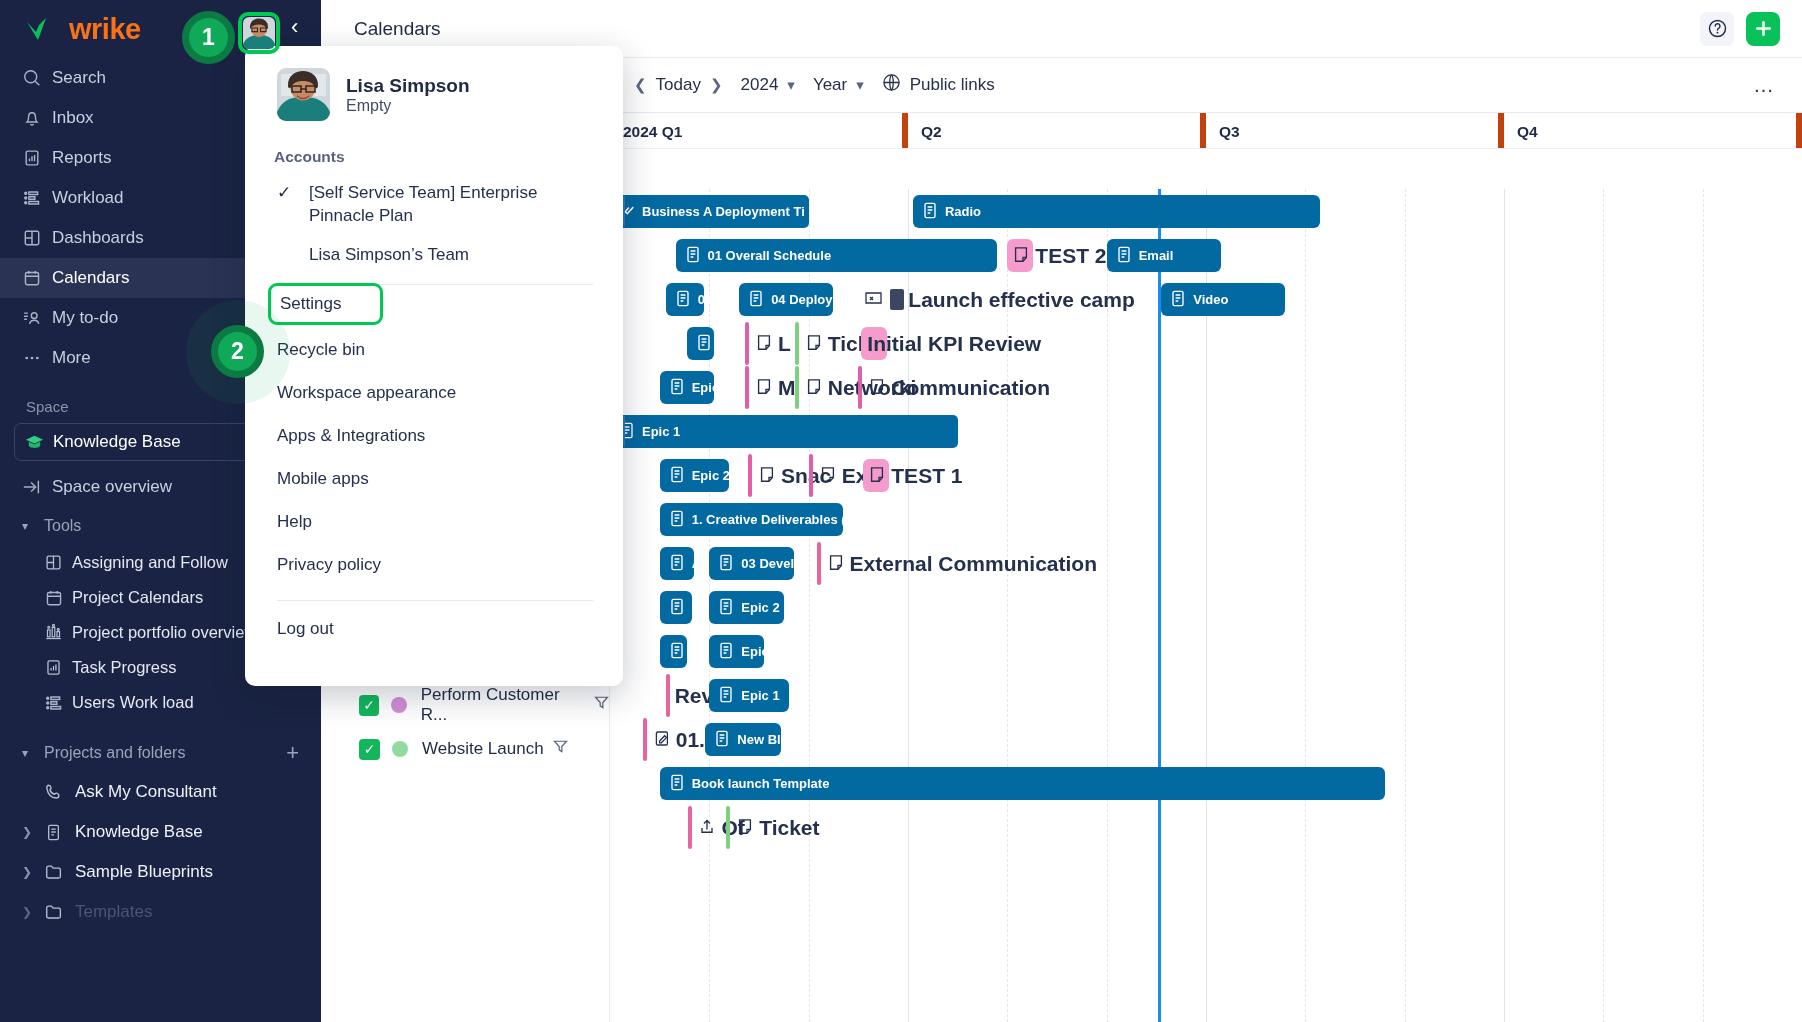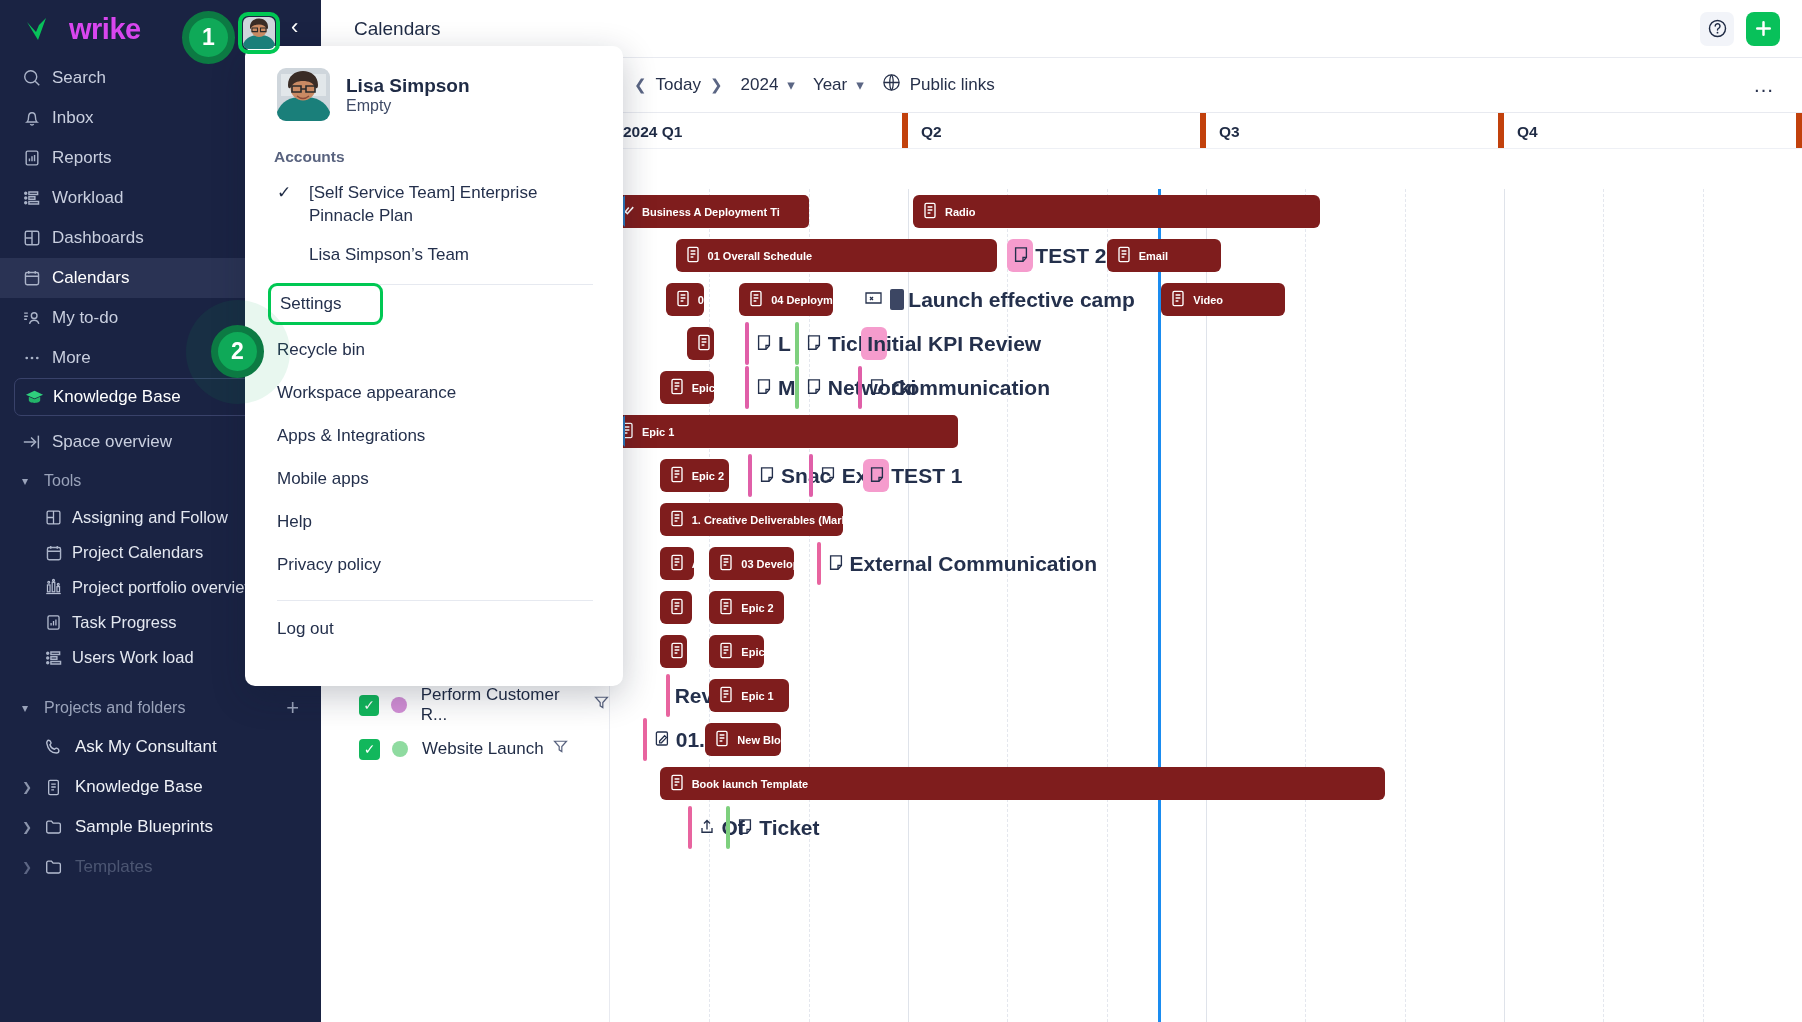--- a/index.html
+++ b/index.html
@@ -4,21 +4,21 @@
 <style>
   * { box-sizing: border-box; margin:0; padding:0; }
   html,body { width:1802px; height:1022px; overflow:hidden;
     font-family:"Liberation Sans", sans-serif; background:#fff; }
 
   
   #sidebar { position:absolute; left:0; top:0; width:321px; height:1022px;
     background:#1a2343; color:#c9cfdf; overflow:hidden; }
   #logo-row { height:58px; display:flex; align-items:center; padding-left:26px; }
   #logo-mark { width:34px; height:26px; margin-right:9px; }
-  #logo-text { font-size:29px; font-weight:bold; color:#d946ef; letter-spacing:-.5px; }
+  #logo-text { font-size:29px; font-weight:bold; color:#f97316; letter-spacing:-.5px; }
 
   .nav-item { height:40px; display:flex; align-items:center; padding-left:22px;
     font-size:17px; color:#c9cfdf; cursor:pointer; }
   .nav-item .ic { width:30px; display:flex; align-items:center; color:#aab3c8; }
   .nav-item.active { background:#2a3354; color:#fff; }
   .nav-item.active .ic { color:#fff; }
 
   .sec-label { font-size:15px; color:#8b94ac; padding:20px 0 8px 26px; }
   .space-row { height:38px; margin:0 14px; border:1px solid #39426a; border-radius:7px;
     display:flex; align-items:center; padding-left:10px; font-size:17px; color:#fff; }
@@ -82,22 +82,22 @@
   #m-row .m { font-size:15px; color:#3a4considered; color:#3a4461; display:flex;
     align-items:center; justify-content:center; border-right:1px dashed #e2e5ec;
     overflow:hidden; white-space:nowrap; }
   #m-row .m.qend { border-right:1px solid #dfe3ea; }
 
   #grid { position:absolute; left:0; top:131px; right:0; bottom:0; overflow:hidden; }
   .gcol { position:absolute; top:0; bottom:0; border-right:1px dashed #e4e7ee; }
   .gcol.solid { border-right:1px solid #dfe3ea; }
   #today-line { position:absolute; width:3px; background:#1a8cf0; top:0; bottom:0; }
 
-  .bar { position:absolute; height:33px; border-radius:6px; background:#7f1d1d;
-    color:#fff; font-size:11px; font-weight:bold; display:flex; align-items:center;
+  .bar { position:absolute; height:33px; border-radius:6px; background:#0369a1;
+    color:#fff; font-size:13px; font-weight:bold; display:flex; align-items:center;
     padding-left:9px; gap:7px; white-space:nowrap; overflow:visible; }
   .bar.summary { border-radius:0 5px 5px 0; }
   .bar.summary::before { content:""; position:absolute; left:-15px; top:0;
     border-style:solid; border-width:16.5px 0 16.5px 15px;
     border-color:transparent transparent transparent #2e79bd;
     transform:scaleX(-1); transform-origin:right; }
   .pinkbar { position:absolute; height:33px; border-radius:6px; background:#f59ccd; }
   .ms { position:absolute; font-size:21px; font-weight:bold; color:#24304c;
     display:flex; align-items:center; gap:6px; white-space:nowrap; }
   .vbar { position:absolute; width:4px; border-radius:2px; }
@@ -220,20 +220,21 @@
           <svg width="20" height="20" viewBox="0 0 22 22">
             <circle cx="5.2" cy="11" r="1.5" fill="#aab3c8"></circle>
             <circle cx="11" cy="11" r="1.5" fill="#aab3c8"></circle>
             <circle cx="16.8" cy="11" r="1.5" fill="#aab3c8"></circle>
           </svg>
         </span>
         <span>More</span>
       </div>
     </div>
 
+  <div class="sec-label">Space</div>
   <div class="space-row">
     <span class="ic">
       <svg width="19" height="19" viewBox="0 0 20 20">
           <path d="M10 3 L19 7 L10 11 L1 7 Z" fill="#2fcf7d"></path>
           <path d="M4 9.2 V13 c0 1.6 2.7 2.8 6 2.8 s6-1.2 6-2.8 V9.2 l-6 2.7 z" fill="#23b469"></path>
         </svg>
     </span>
     <span>Knowledge Base</span>
   </div>
 

